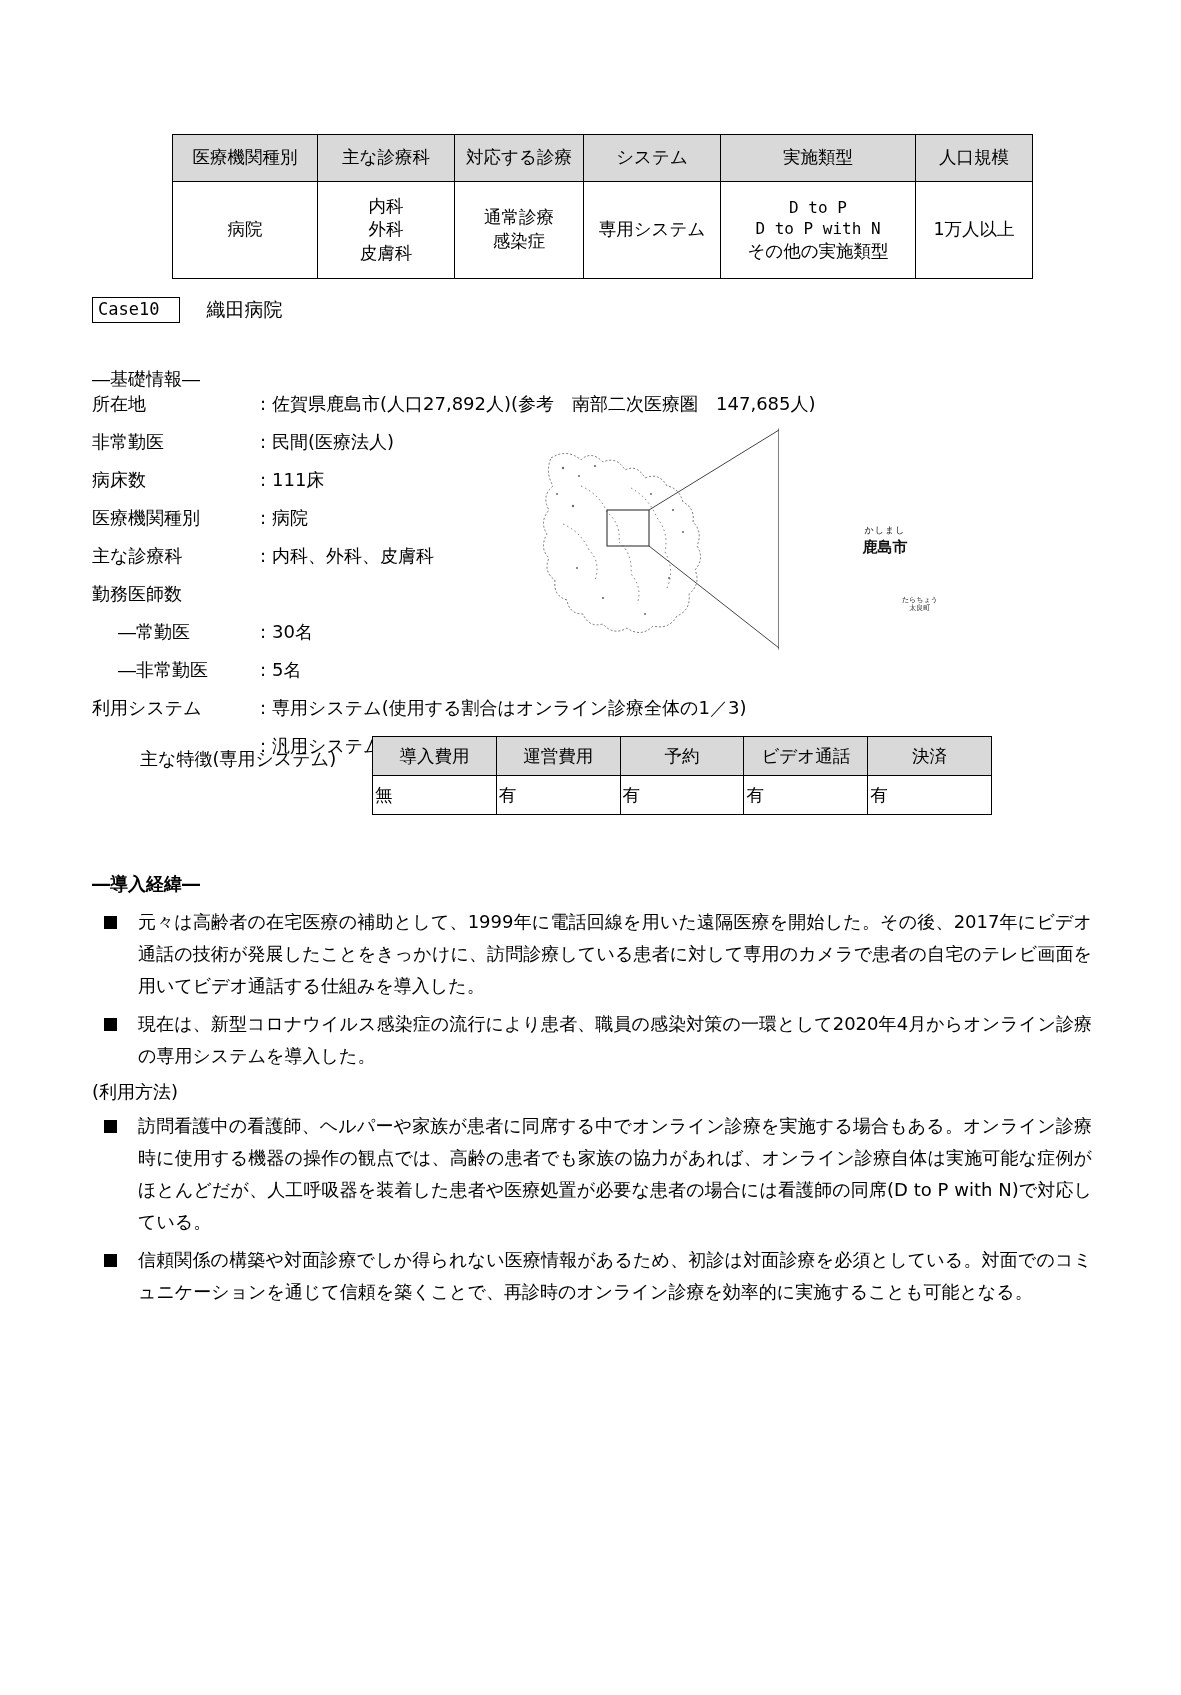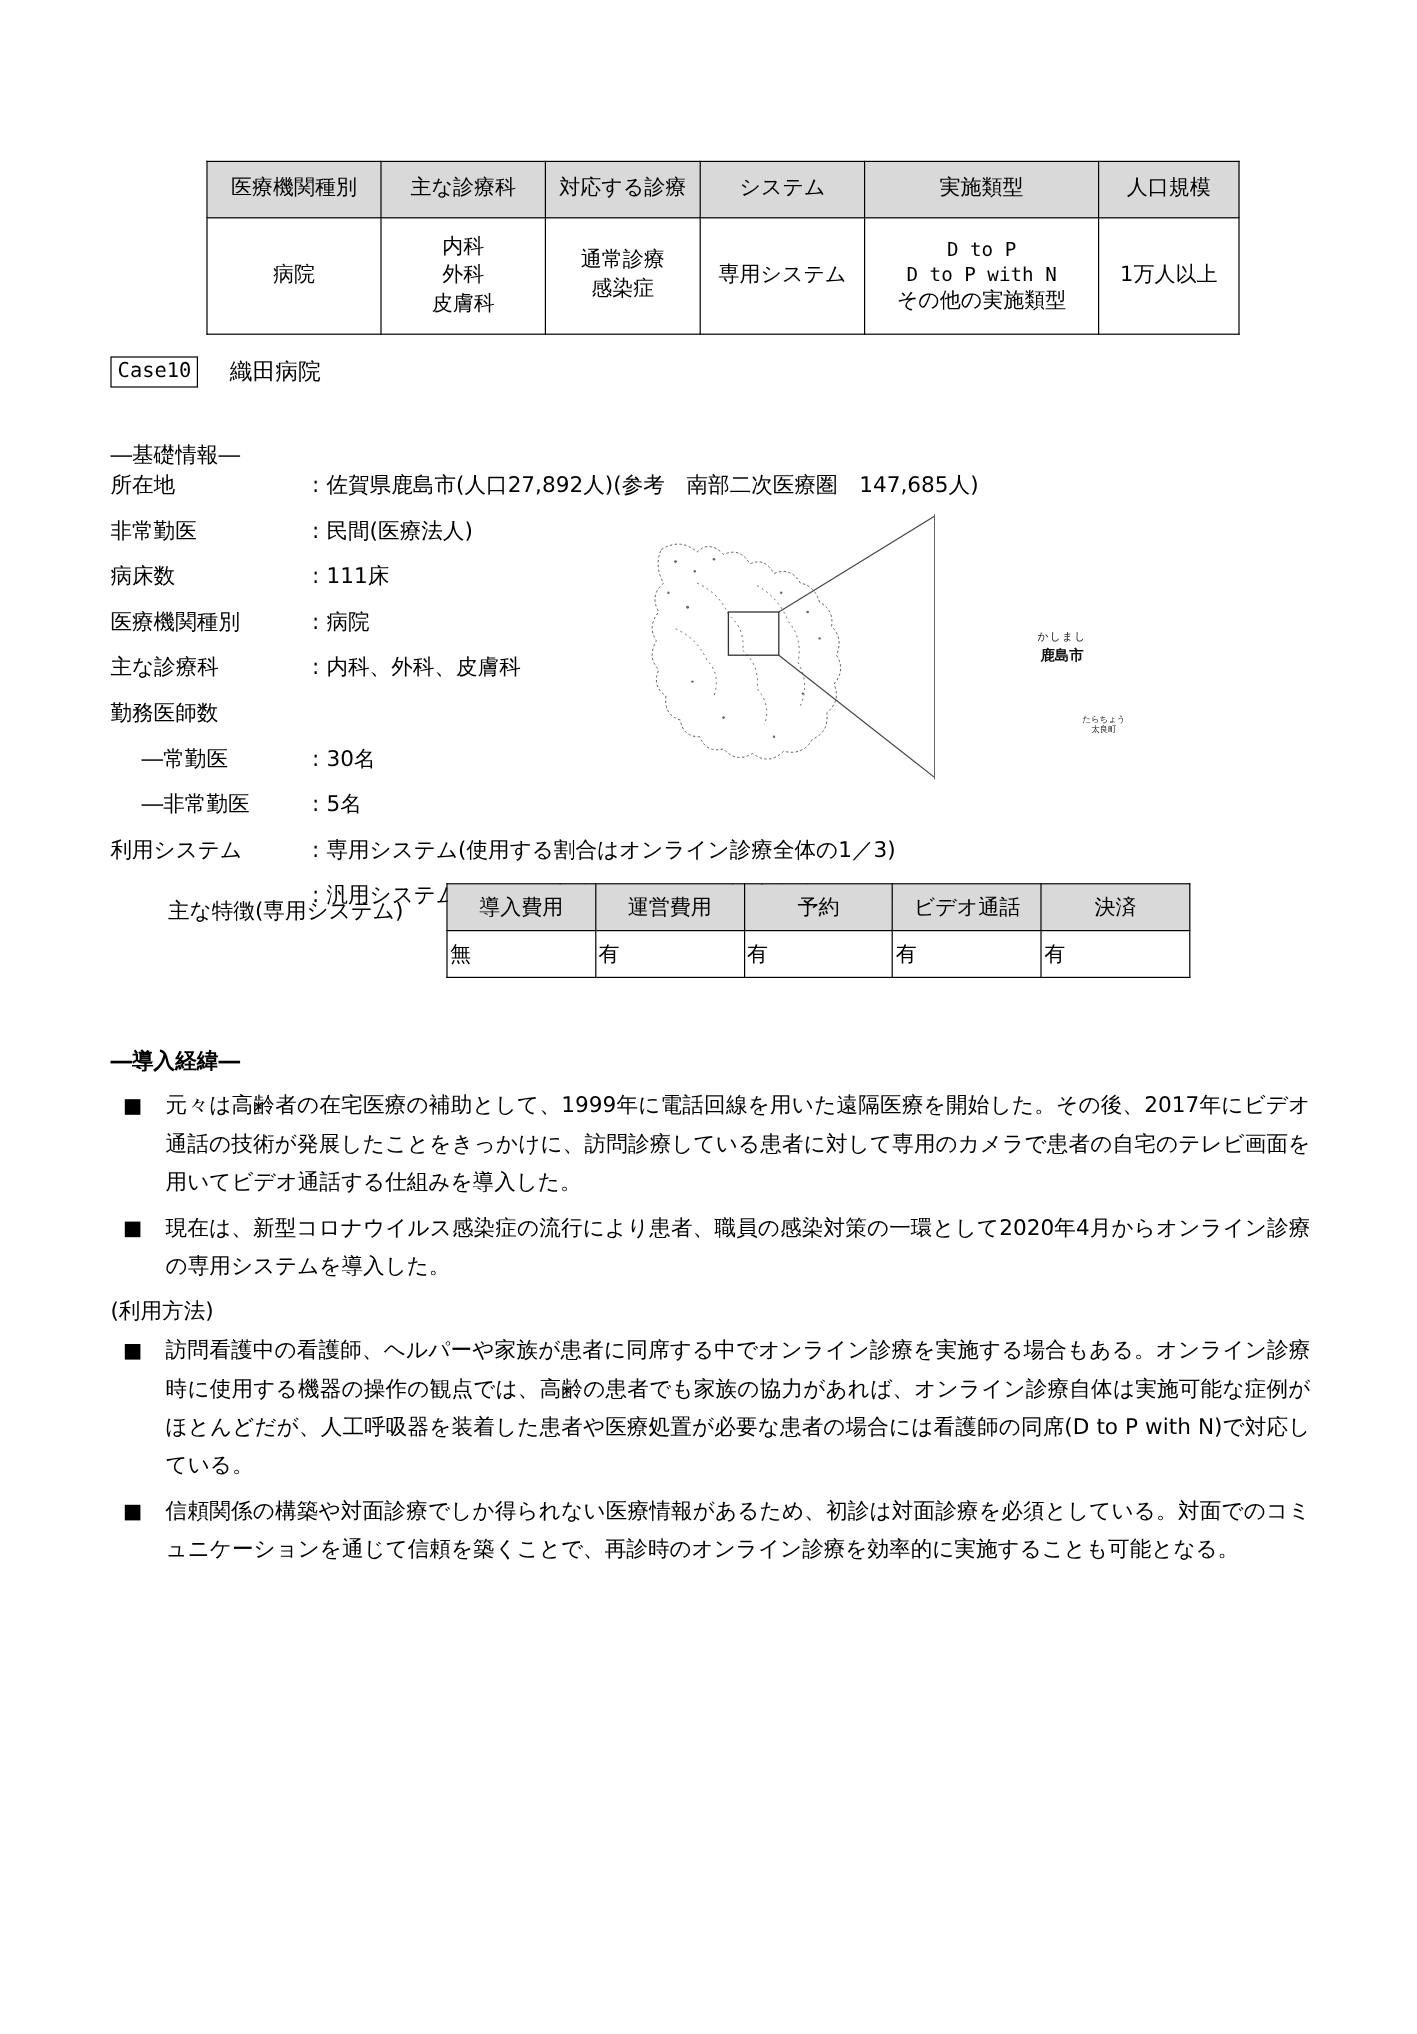--- a/index.html
+++ b/index.html
@@ -56,21 +56,21 @@
   
   .case-badge-row {
     position: absolute;
     left: 92px;
     top: 297px;
     display: flex;
     align-items: center;
   }
   .case-badge {
     border: 1px solid #000;
-    padding: 1px 5px 2px 5px;
+    padding: 1px 20px 2px 5px;
     font-family: "DejaVu Sans Mono", "Liberation Mono", monospace;
     font-size: 17px;
     line-height: 1.25;
   }
   .case-name {
     margin-left: 26px;
     font-size: 19px;
   }
 
   
@@ -125,21 +125,21 @@
     font-size: 9px;
     letter-spacing: 1px;
     color: #111;
     white-space: nowrap;
   }
   .map-label-city {
     position: absolute;
     left: 50%;
     top: 110px;
     transform: translateX(-50%);
-    font-size: 12px;
+    font-size: 15px;
     font-weight: bold;
     color: #111;
     white-space: nowrap;
   }
   .map-label-small {
     position: absolute;
     left: 58%;
     top: 168px;
     font-size: 7px;
     line-height: 1.2;

